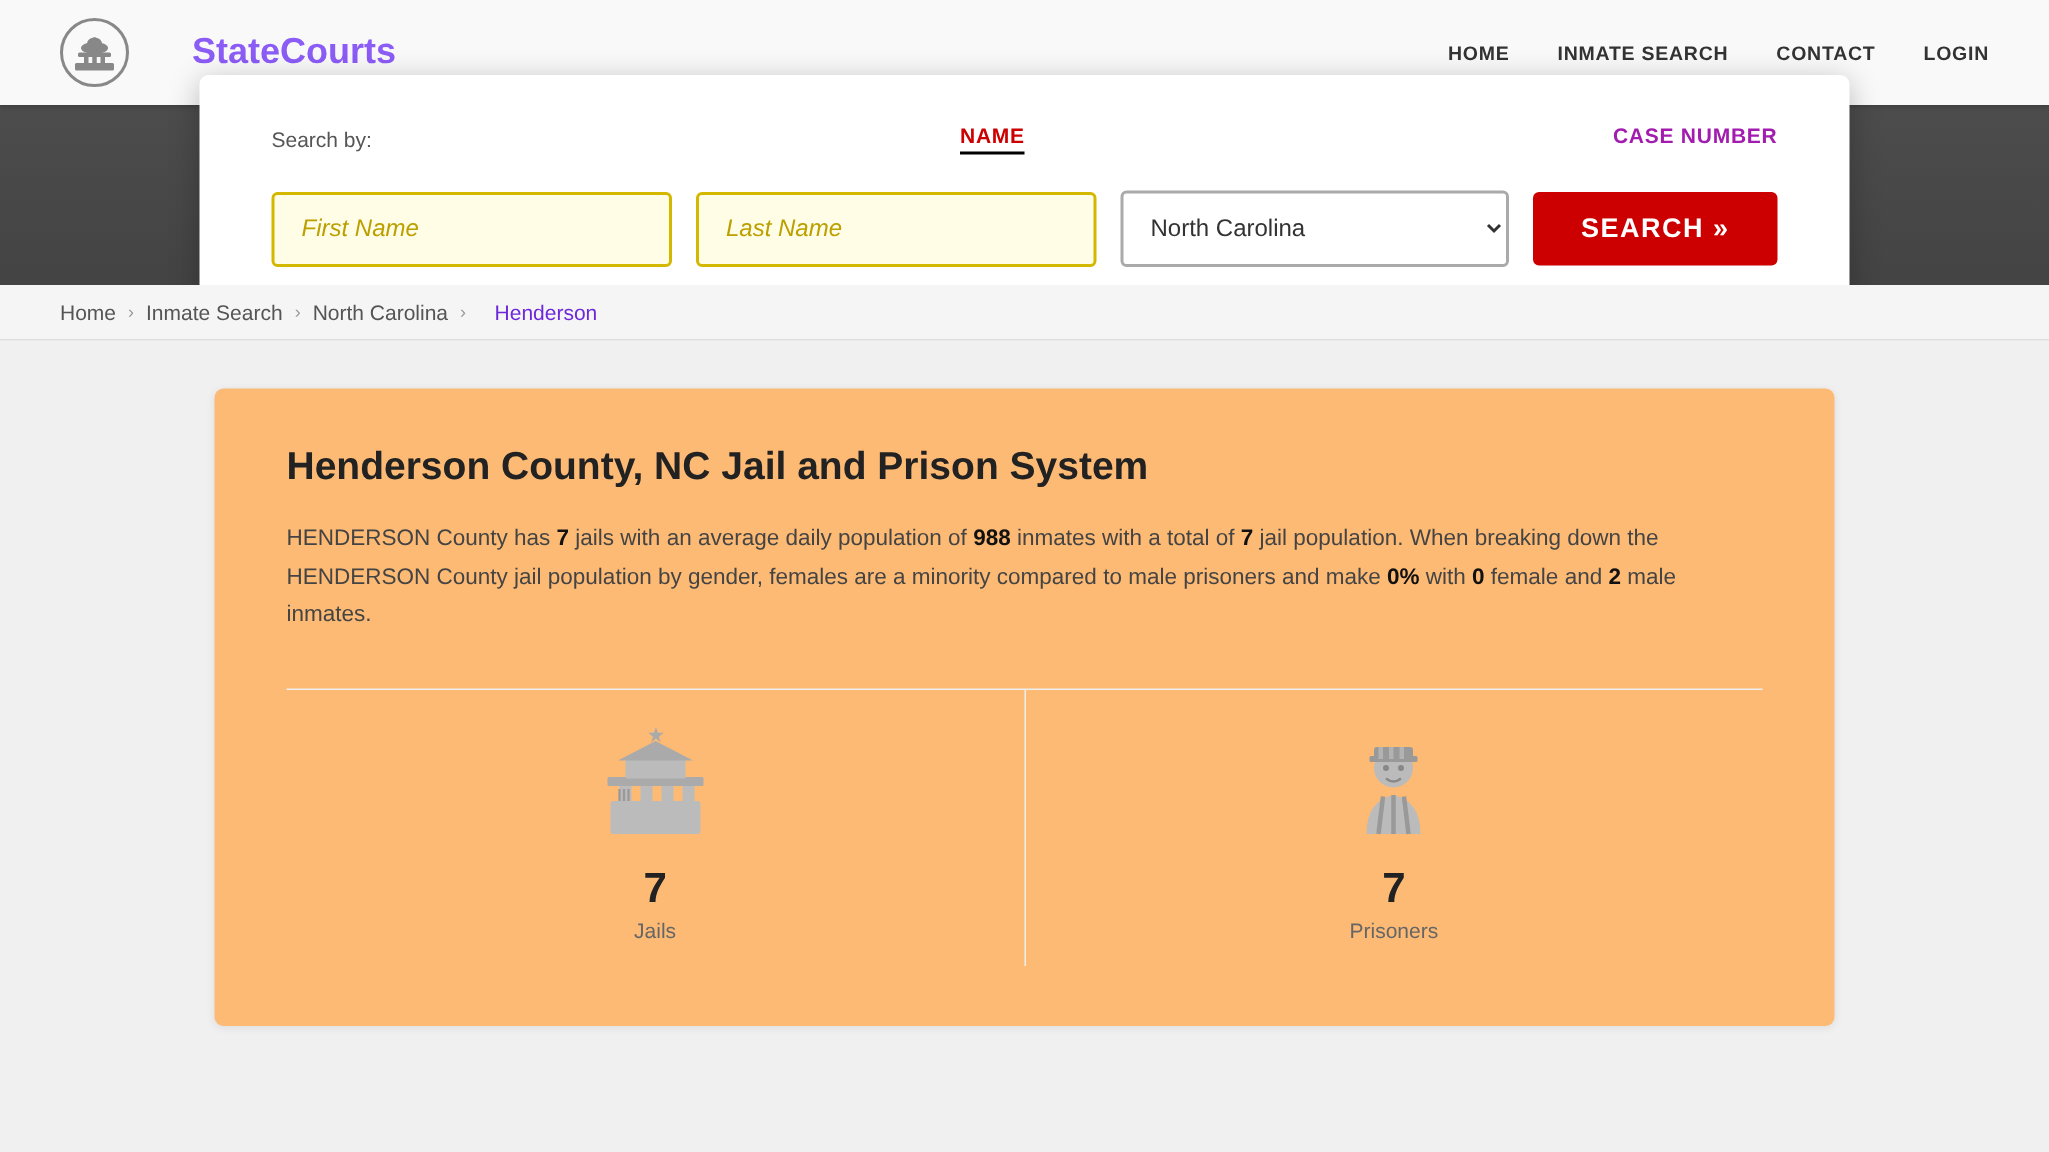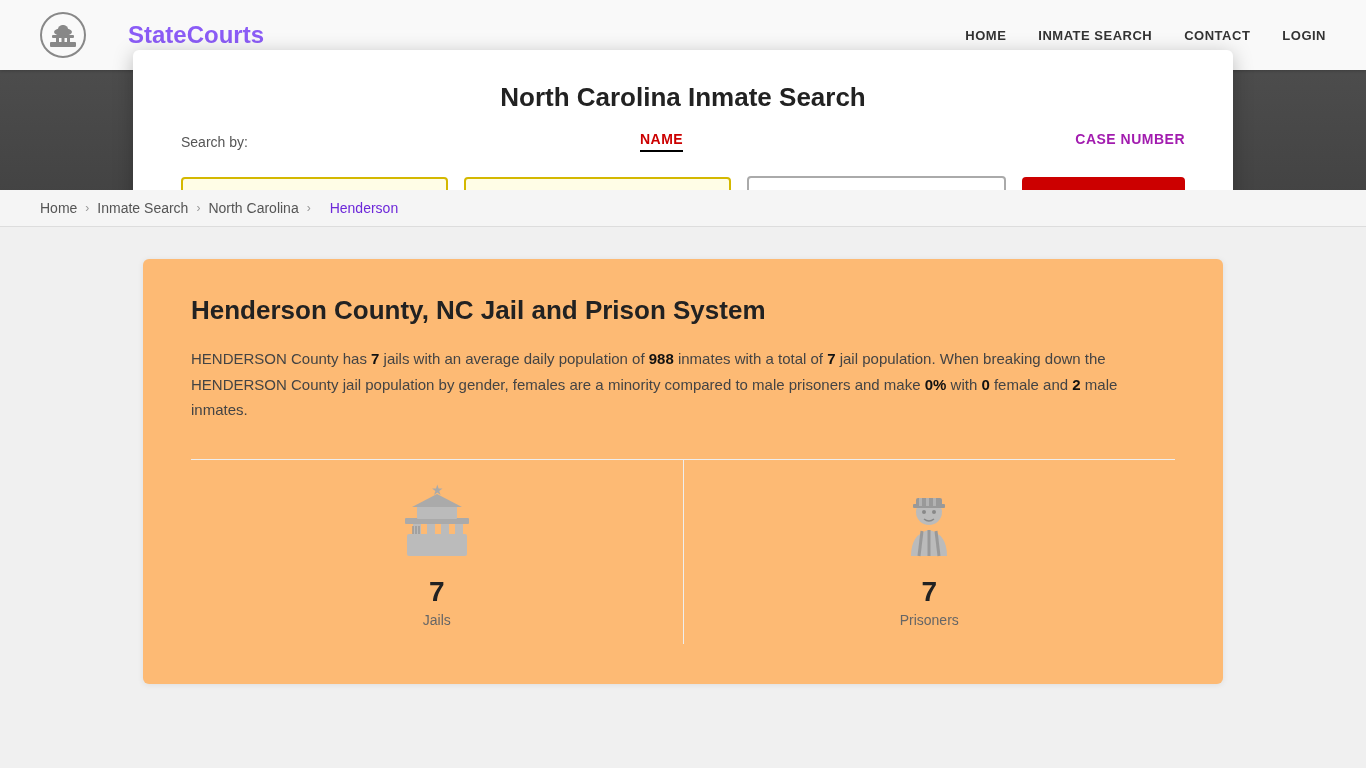--- a/index.html
+++ b/index.html
@@ -273,21 +273,20 @@
     <div class="nav-links">
       <a class="nav-link">HOME</a>
       <a class="nav-link">INMATE SEARCH</a>
       <a class="nav-link">CONTACT</a>
       <a class="nav-link">LOGIN</a>
     </div>
   </nav>
 
   <div class="search-card-wrapper">
     <div class="search-card">
-      <h1 class="card-title">North Carolina Inmate Search</h1>
       <div class="search-by-row">
         <span class="search-by-label">Search by:</span>
         <span class="search-tab active">NAME</span>
         <span class="search-tab">CASE NUMBER</span>
       </div>
       <div class="search-inputs-row">
         <input class="search-input" type="text" placeholder="First Name" style="">
         <input class="search-input" type="text" placeholder="Last Name" style="">
         <select class="state-select">
           <option>North Carolina</option>

